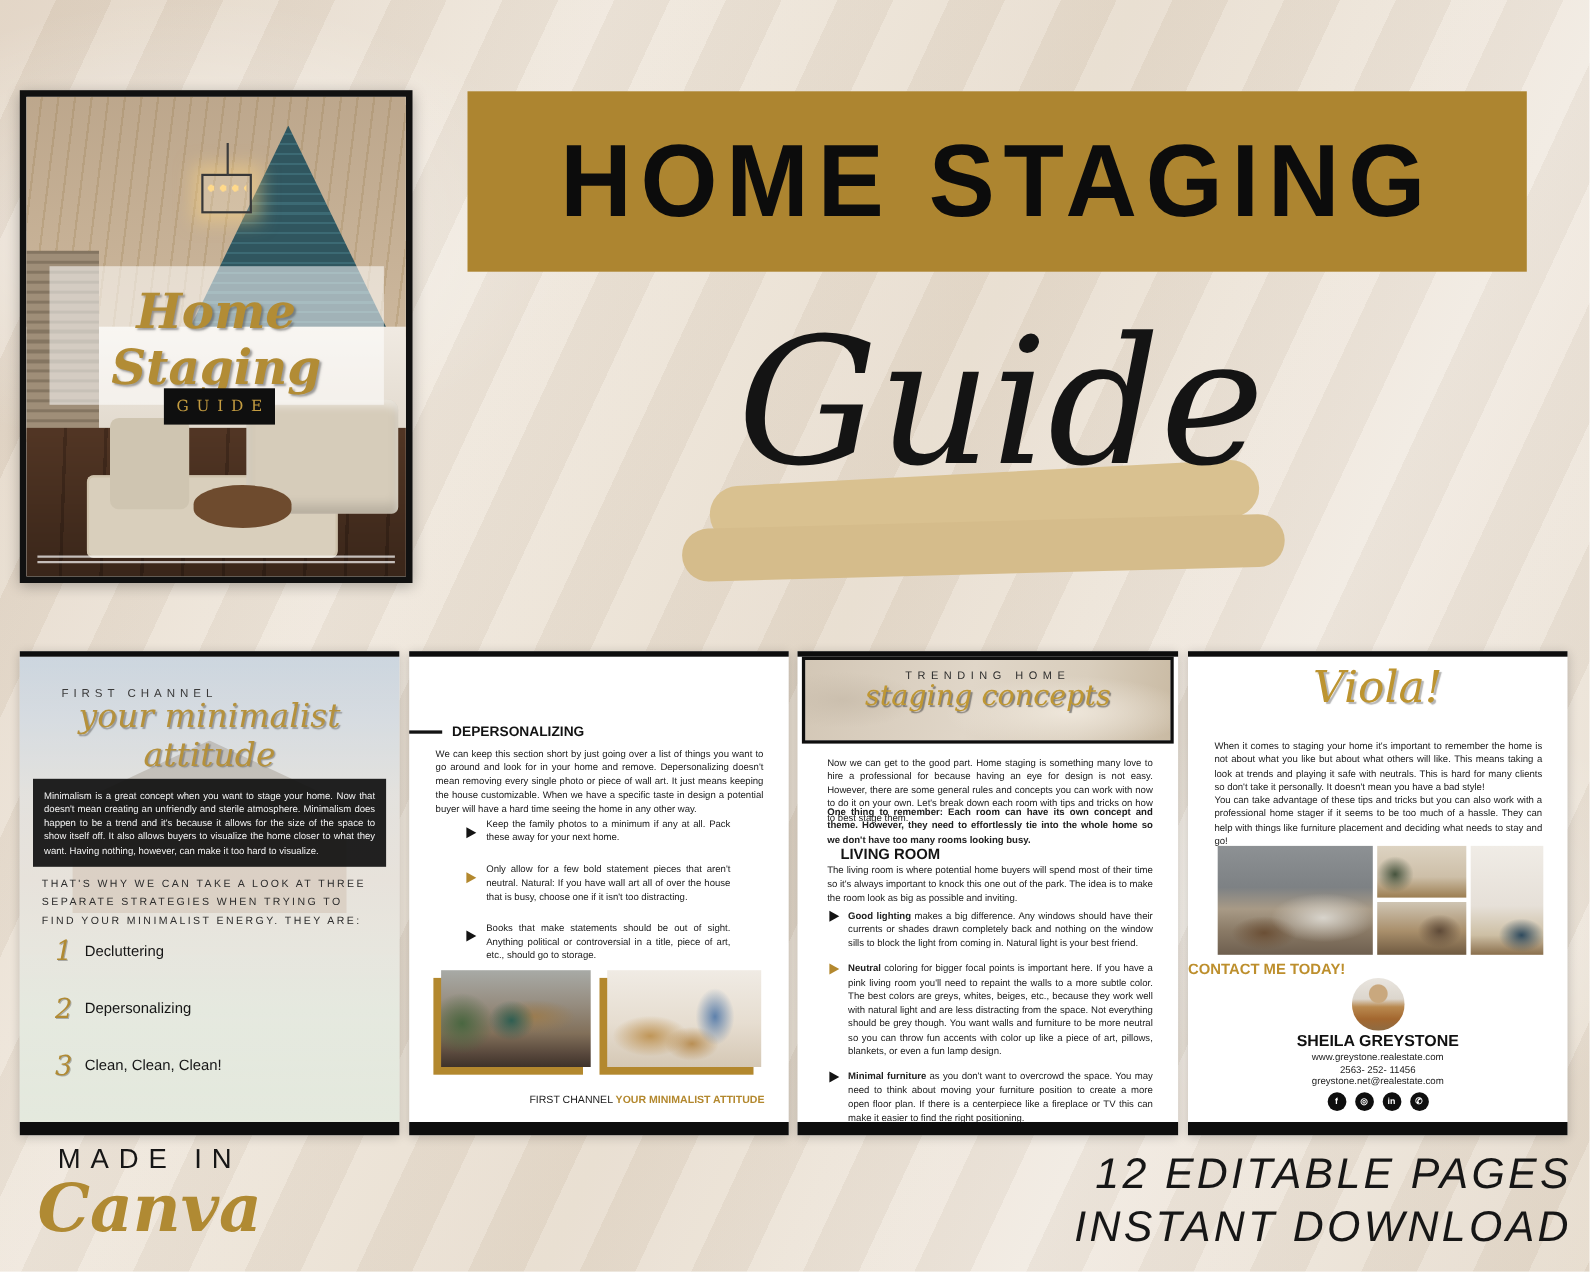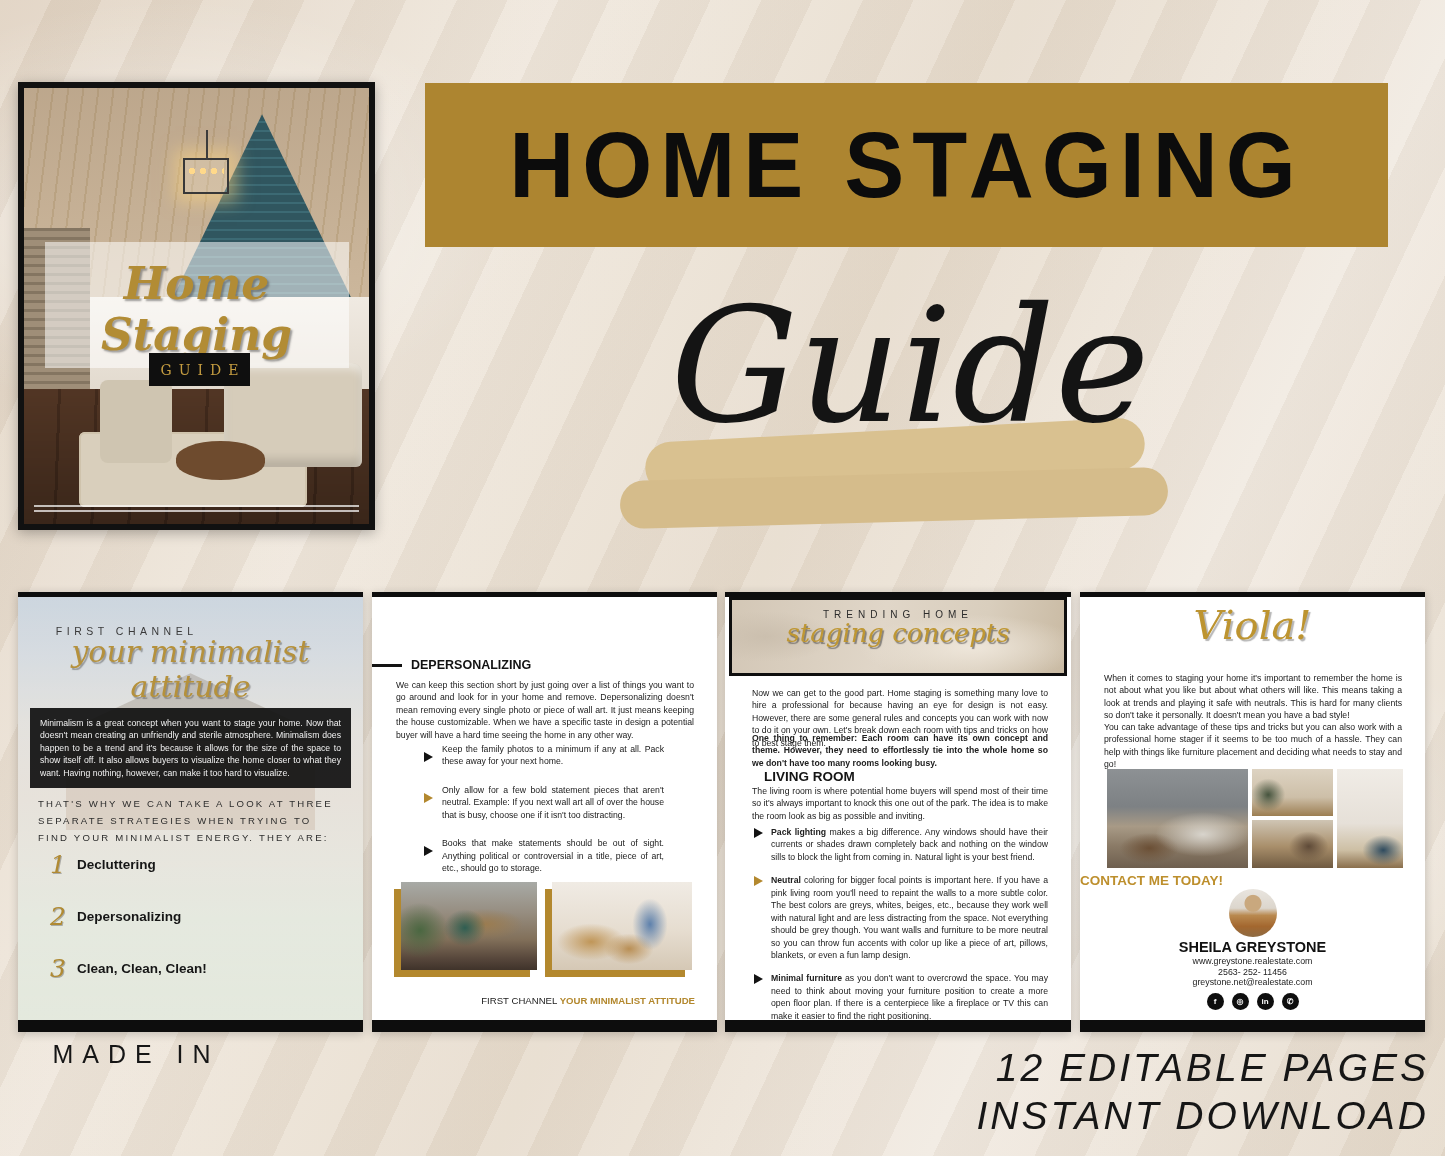--- a/index.html
+++ b/index.html
@@ -93,21 +93,21 @@
     text-shadow:1.5px 1.5px 1px rgba(90,90,90,.5); }
   .p1-box { position:absolute; top:116px; left:12px; right:12px;
     background:rgba(17,17,17,.93); padding:9px 10px; }
   .p1-box .para { color:#f2f2f2; }
   .p1-lead { position:absolute; top:204px; left:20px; width:302px; font-size:9.6px;
     letter-spacing:2.2px; line-height:1.75; color:#2d2d2d; font-weight:500; }
   .p1-items { position:absolute; top:258px; left:32px; display:flex; flex-direction:column; gap:23px; }
   .p1-item { display:flex; align-items:center; gap:13px; }
   .p1-num { font-family:"DejaVu Serif",serif; font-style:italic; font-size:25px; color:#b08a33;
     text-shadow:1px 1px 0 rgba(80,80,80,.4); width:14px; }
-  .p1-label { font-weight:bold; font-size:13.5px; color:#161616; }
+  .p1-label { font-weight:normal; font-size:13.5px; color:#161616; }
 
   
   .page2 { left:372px; }
   .p2-head { position:absolute; top:66px; left:0; display:flex; align-items:center; }
   .p2-dash { width:30px; height:3px; background:#131313; margin-right:9px; }
   .p2-title { font-size:12.5px; font-weight:bold; color:#131313; }
   .p2-intro { position:absolute; top:87px; left:24px; width:298px; }
   .p2-bullets { position:absolute; top:151px; left:70px; width:222px; }
   .p2-bullet { position:relative; margin-bottom:16px; }
   .p2-bullet .tri { left:-18px; top:9px; }
@@ -259,21 +259,21 @@
       <div class="p2-title">DEPERSONALIZING</div>
     </div>
     <div class="p2-intro para">We can keep this section short by just going over a list of things you want to go around and look for in your home and remove. Depersonalizing doesn't mean removing every single photo or piece of wall art. It just means keeping the house customizable. When we have a specific taste in design a potential buyer will have a hard time seeing the home in any other way.</div>
     <div class="p2-bullets">
       <div class="p2-bullet para">
         <span class="tri"></span>
         <span>Keep the family photos to a minimum if any at all. Pack these away for your next home.</span>
       </div>
       <div class="p2-bullet para">
         <span class="tri gold"></span>
-        <span>Only allow for a few bold statement pieces that aren't neutral. Example: If you next wall art all of over the house that is busy, choose one if it isn't too distracting.</span>
+        <span>Only allow for a few bold statement pieces that aren't neutral. Natural: If you have wall art all of over the house that is busy, choose one if it isn't too distracting.</span>
       </div>
       <div class="p2-bullet para">
         <span class="tri"></span>
         <span>Books that make statements should be out of sight. Anything political or controversial in a title, piece of art, etc., should go to storage.</span>
       </div>
     </div>
     <div class="p2-frameA"></div>
     <div class="p2-photoA"></div>
     <div class="p2-frameB"></div>
     <div class="p2-photoB"></div>
@@ -287,21 +287,21 @@
       <div class="p3-banner-eyebrow">TRENDING HOME</div>
       <div class="p3-banner-script">staging concepts</div>
     </div>
     <div class="p3-intro para">Now we can get to the good part. Home staging is something many love to hire a professional for because having an eye for design is not easy. However, there are some general rules and concepts you can work with now to do it on your own. Let's break down each room with tips and tricks on how to best stage them.</div>
     <div class="p3-remember para">One thing to remember: Each room can have its own concept and theme. However, they need to effortlessly tie into the whole home so we don't have too many rooms looking busy.</div>
     <div class="p3-room">LIVING ROOM</div>
     <div class="p3-room-intro para">The living room is where potential home buyers will spend most of their time so it's always important to knock this one out of the park. The idea is to make the room look as big as possible and inviting.</div>
     <div class="p3-bullets">
       <div class="p3-bullet para">
         <span class="tri"></span>
-        <span class="bold">Pack lighting</span><span> makes a big difference. Any windows should have their currents or shades drawn completely back and nothing on the window sills to block the light from coming in. Natural light is your best friend.</span>
+        <span class="bold">Good lighting</span><span> makes a big difference. Any windows should have their currents or shades drawn completely back and nothing on the window sills to block the light from coming in. Natural light is your best friend.</span>
       </div>
       <div class="p3-bullet para">
         <span class="tri gold"></span>
         <span class="bold">Neutral</span><span> coloring for bigger focal points is important here. If you have a pink living room you'll need to repaint the walls to a more subtle color. The best colors are greys, whites, beiges, etc., because they work well with natural light and are less distracting from the space. Not everything should be grey though. You want walls and furniture to be more neutral so you can throw fun accents with color up like a piece of art, pillows, blankets, or even a fun lamp design.</span>
       </div>
       <div class="p3-bullet para">
         <span class="tri"></span>
         <span class="bold">Minimal furniture</span><span> as you don't want to overcrowd the space. You may need to think about moving your furniture position to create a more open floor plan. If there is a centerpiece like a fireplace or TV this can make it easier to find the right positioning.</span>
       </div>
     </div>
@@ -324,19 +324,20 @@
     <div class="p4-social">
       <span class="s-ico">f</span>
       <span class="s-ico">◎</span>
       <span class="s-ico">in</span>
       <span class="s-ico">✆</span>
     </div>
   </div>
 
   <div class="madein">
     <div class="madein-top">MADE IN</div>
+    <div class="madein-canva">Canva</div>
   </div>
   <div class="promo">
     <div>12 EDITABLE PAGES</div>
     <div>INSTANT DOWNLOAD</div>
   </div>
 
 </div>
 
 </body></html>

